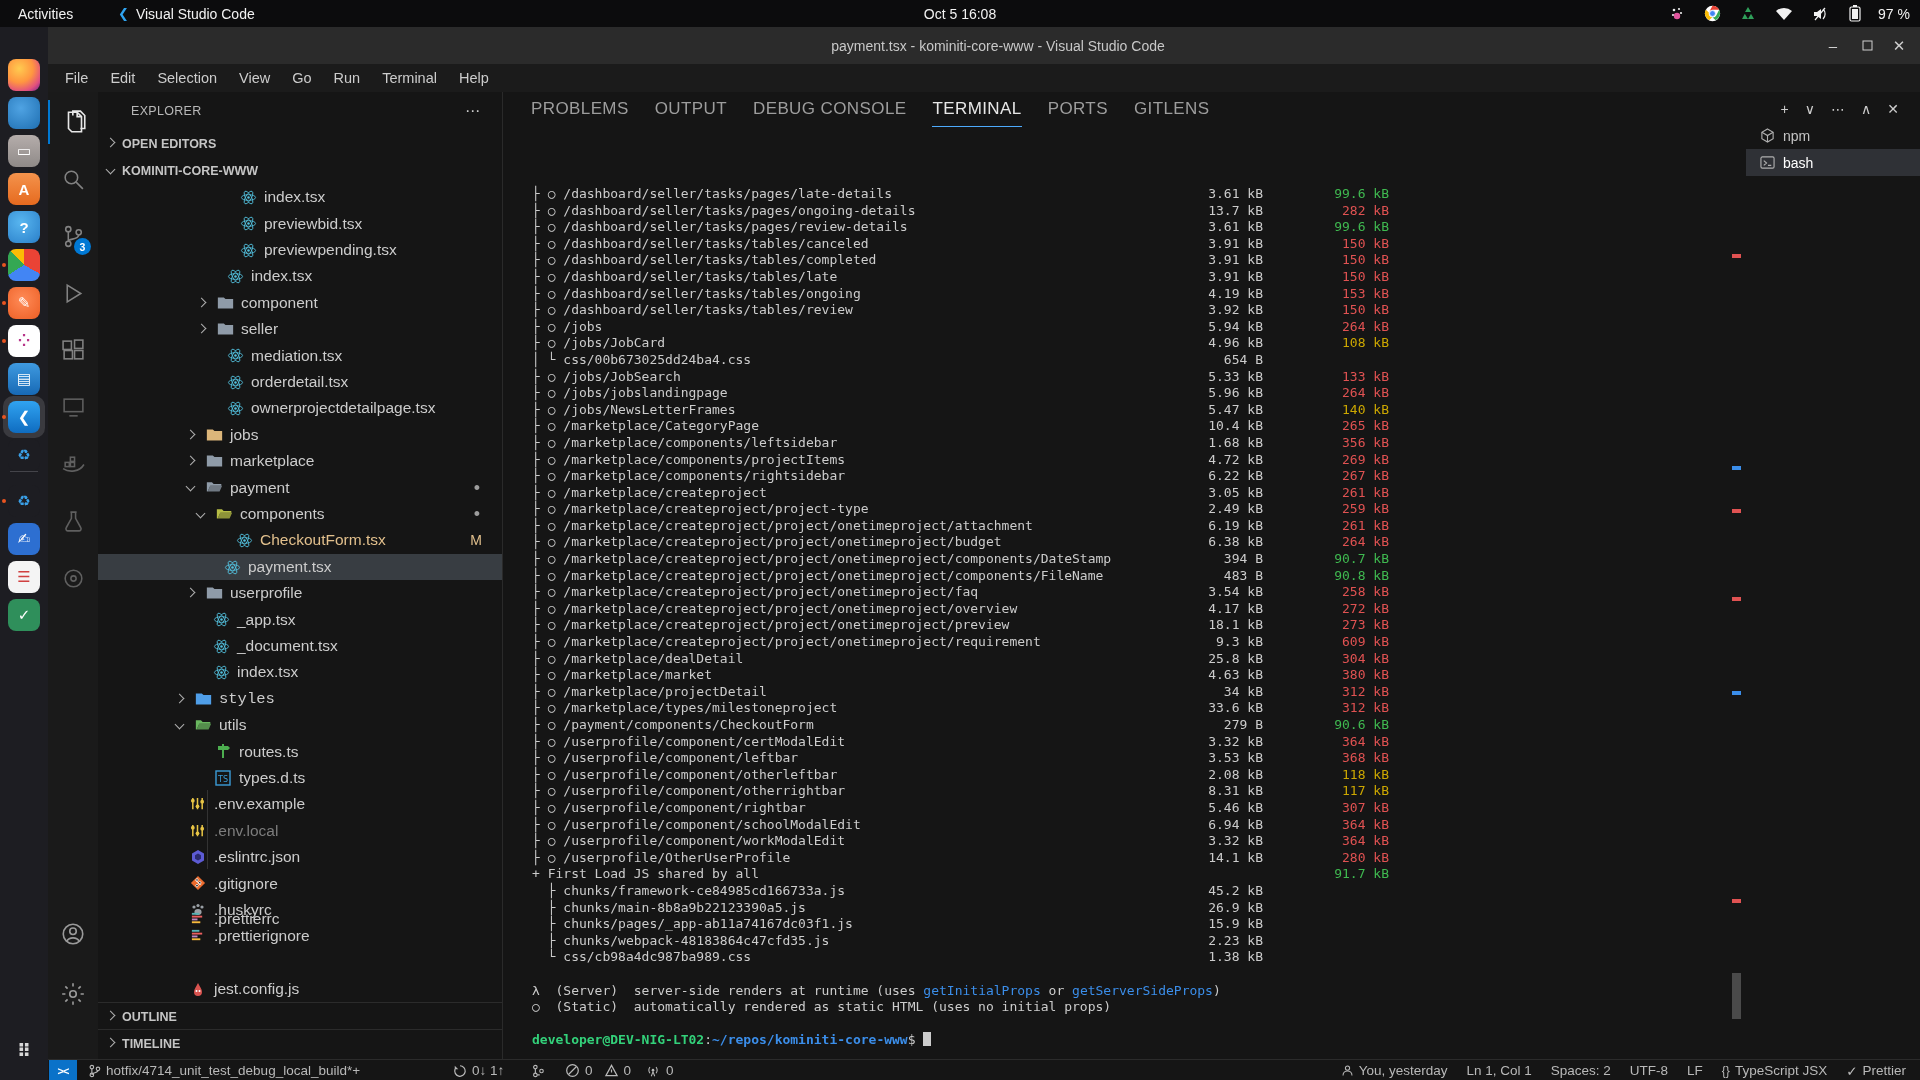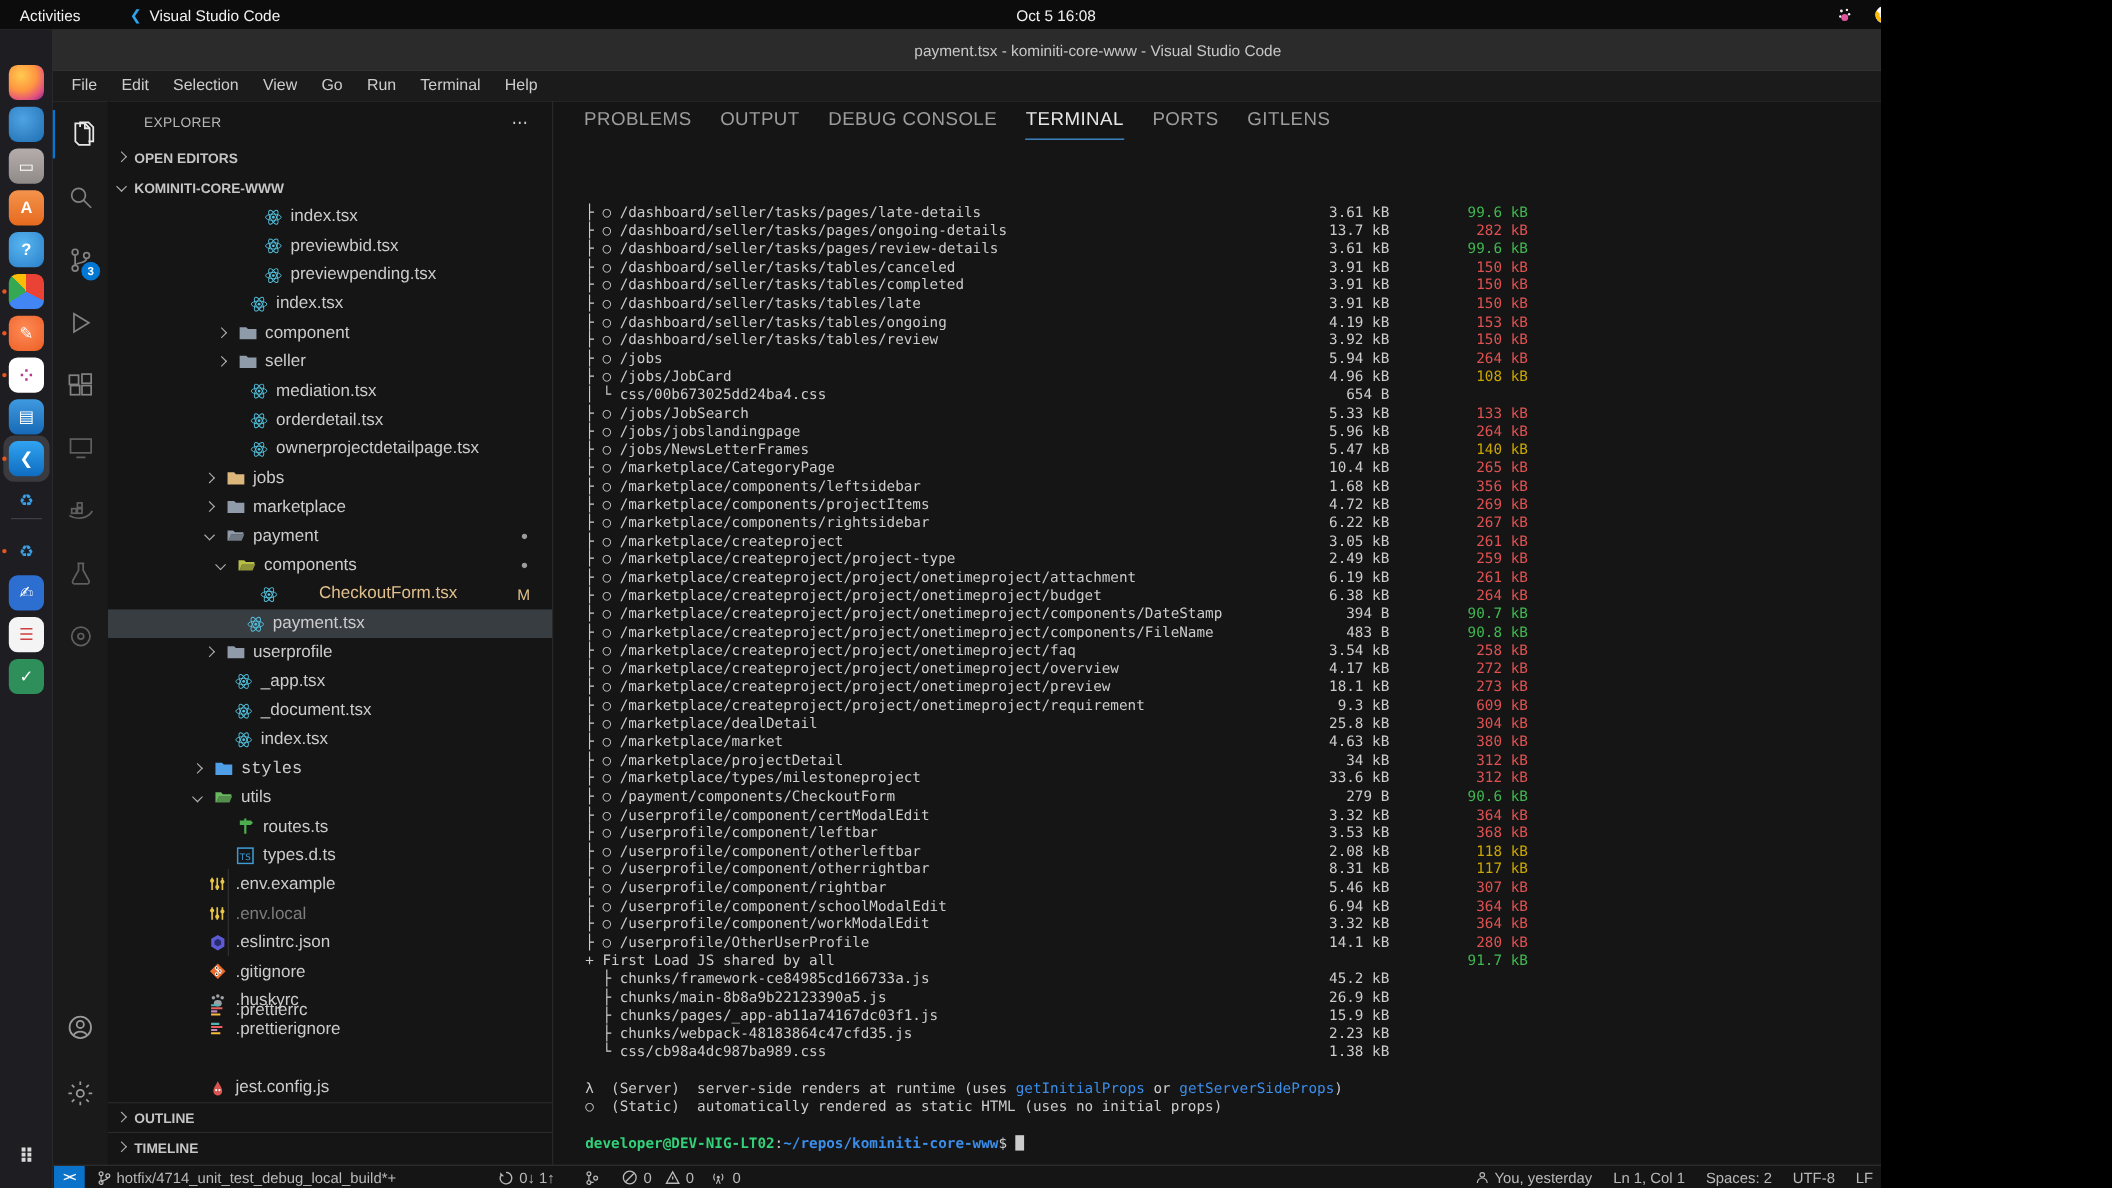--- a/index.html
+++ b/index.html
@@ -1,17 +1,17 @@
 <!DOCTYPE html>
 <html><head>
 <meta charset="utf-8">
 <style>
   html,body{margin:0;padding:0;background:#000;}
-  #screen{position:relative;width:1710px;height:1080px;overflow:hidden;
-    font-family:"Liberation Sans","DejaVu Sans",sans-serif;color:#cccccc;background:#737373;}
+  #screen{position:relative;width:1920px;height:1080px;overflow:hidden;
+    font-family:"Liberation Sans","DejaVu Sans",sans-serif;color:#cccccc;background:#a16207;}
   .abs{position:absolute;}
   
   #topbar{left:0;top:0;width:1920px;height:27px;background:#0c0c0d;color:#f2f2f2;font-size:14px;}
   #topbar .item{position:absolute;top:0;height:27px;display:flex;align-items:center;gap:7px;}
   
   #dock{left:0;top:27px;width:48px;height:1053px;background:#1d1d22;}
   .dock-ic{position:absolute;left:8px;width:32px;height:32px;border-radius:8px;display:flex;align-items:center;justify-content:center;font-size:15px;font-weight:bold;color:#fff;}
   .dock-dot{position:absolute;left:2px;width:4px;height:4px;border-radius:50%;background:#e95420;}
   .dock-active{position:absolute;left:3px;width:42px;height:42px;border-radius:10px;background:#3a3a3f;}
   .dock-sep{position:absolute;left:10px;width:28px;height:1px;background:#44444a;}
@@ -423,21 +423,21 @@
           <span style="position: absolute; left: 138px; top: 5px;">
             <svg width="17" height="17" viewBox="0 0 24 24">
               <g fill="none" stroke="#53c1de" stroke-width="1.2">
                 <ellipse cx="12" cy="12" rx="10" ry="4"></ellipse>
                 <ellipse cx="12" cy="12" rx="10" ry="4" transform="rotate(60 12 12)"></ellipse>
                 <ellipse cx="12" cy="12" rx="10" ry="4" transform="rotate(120 12 12)"></ellipse>
               </g>
               <circle cx="12" cy="12" r="1.8" fill="#53c1de"></circle>
             </svg>
           </span>
-          <span class="lab" style="position: absolute; left: 162px; color: rgb(226, 192, 141); margin-left: 30px;">CheckoutForm.tsx</span>
+          <span class="lab" style="position: absolute; left: 162px; color: rgb(226, 192, 141);">CheckoutForm.tsx</span>
           <span class="badge-m">M</span>
         </div>
         <div class="tree-row sel" style="top: 461.6px;">
           <span style="position: absolute; left: 126px; top: 5px;">
             <svg width="17" height="17" viewBox="0 0 24 24">
               <g fill="none" stroke="#53c1de" stroke-width="1.2">
                 <ellipse cx="12" cy="12" rx="10" ry="4"></ellipse>
                 <ellipse cx="12" cy="12" rx="10" ry="4" transform="rotate(60 12 12)"></ellipse>
                 <ellipse cx="12" cy="12" rx="10" ry="4" transform="rotate(120 12 12)"></ellipse>
               </g>

